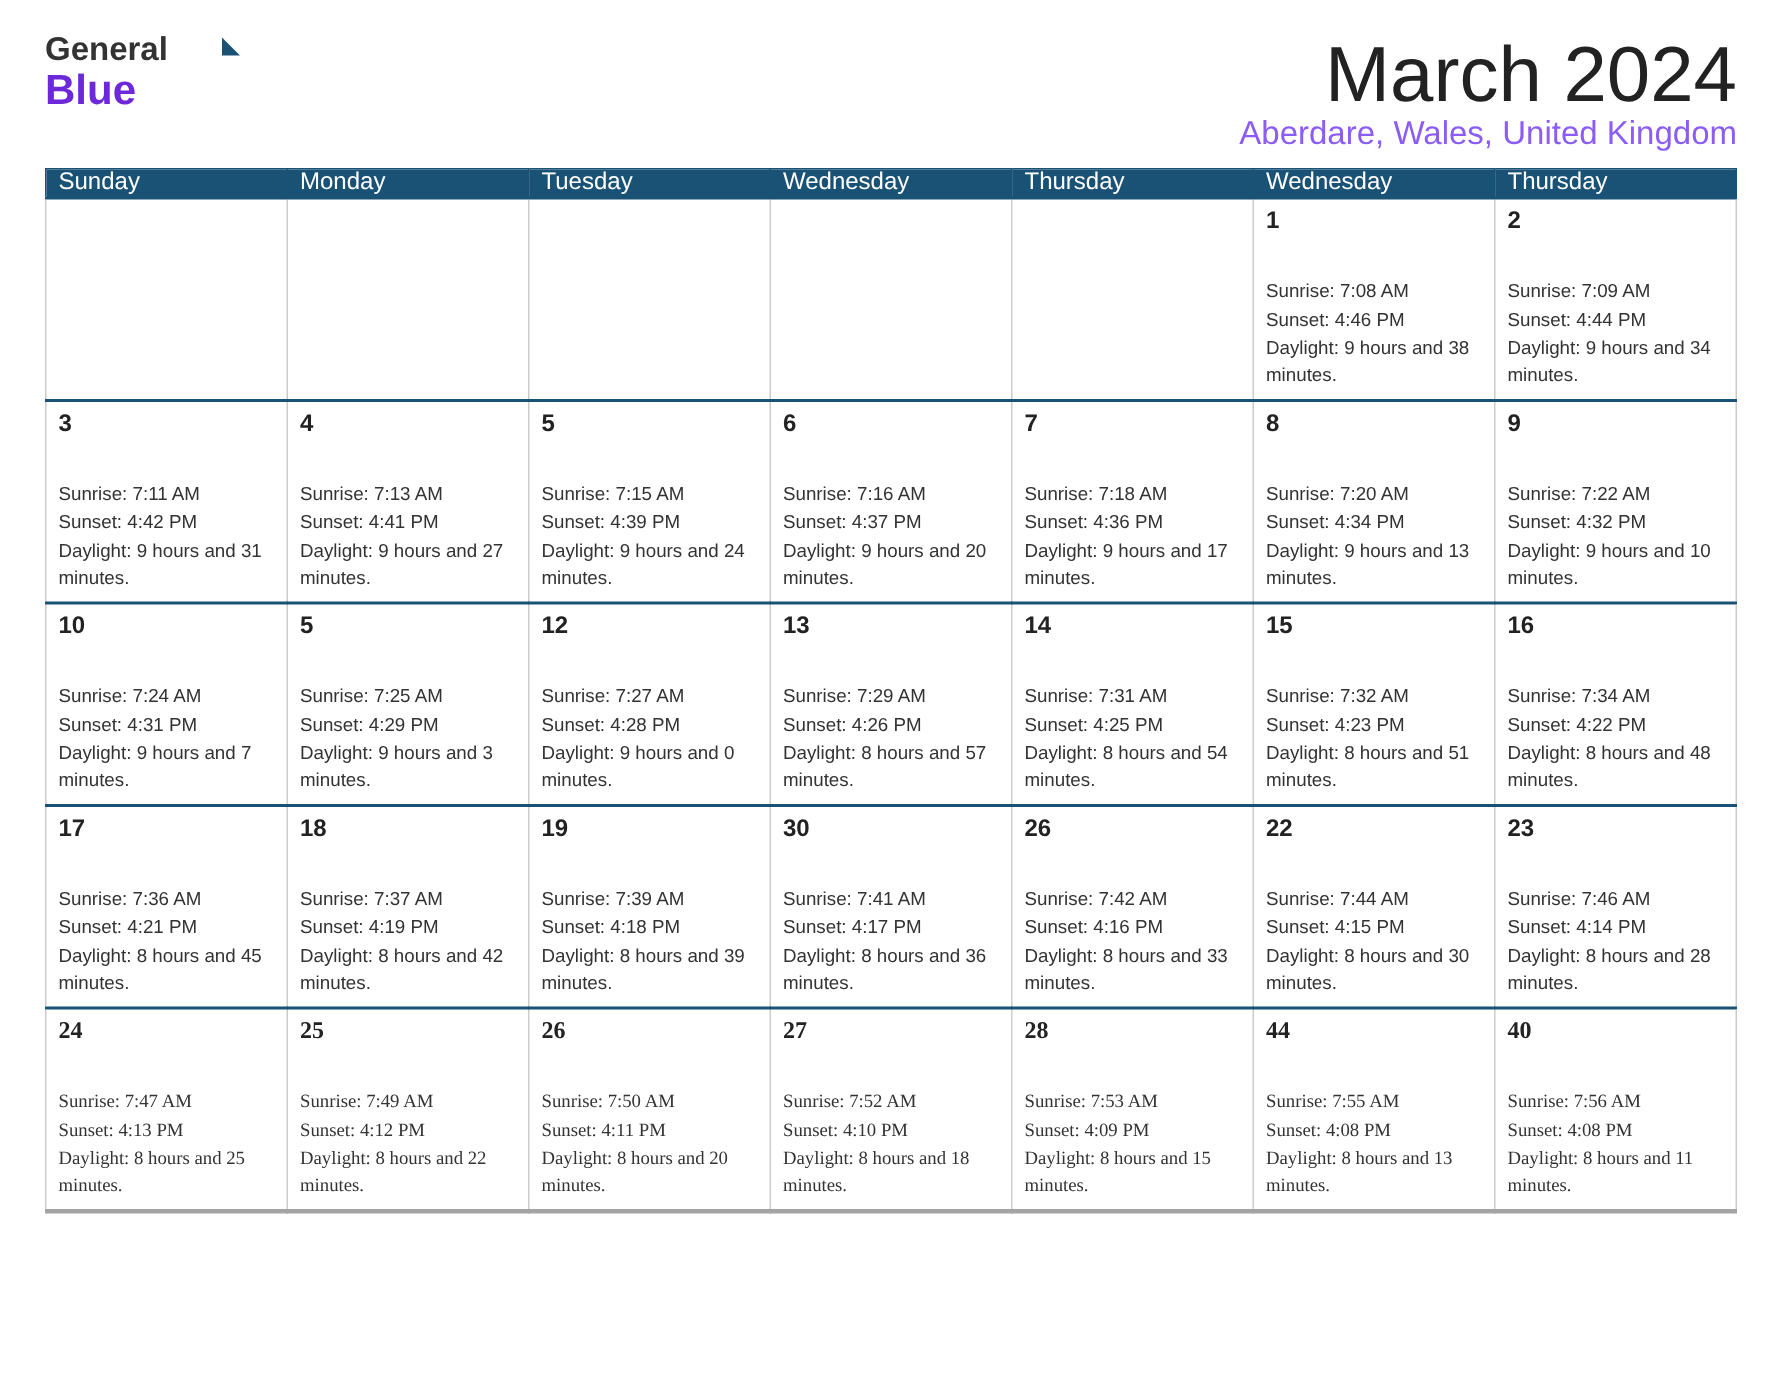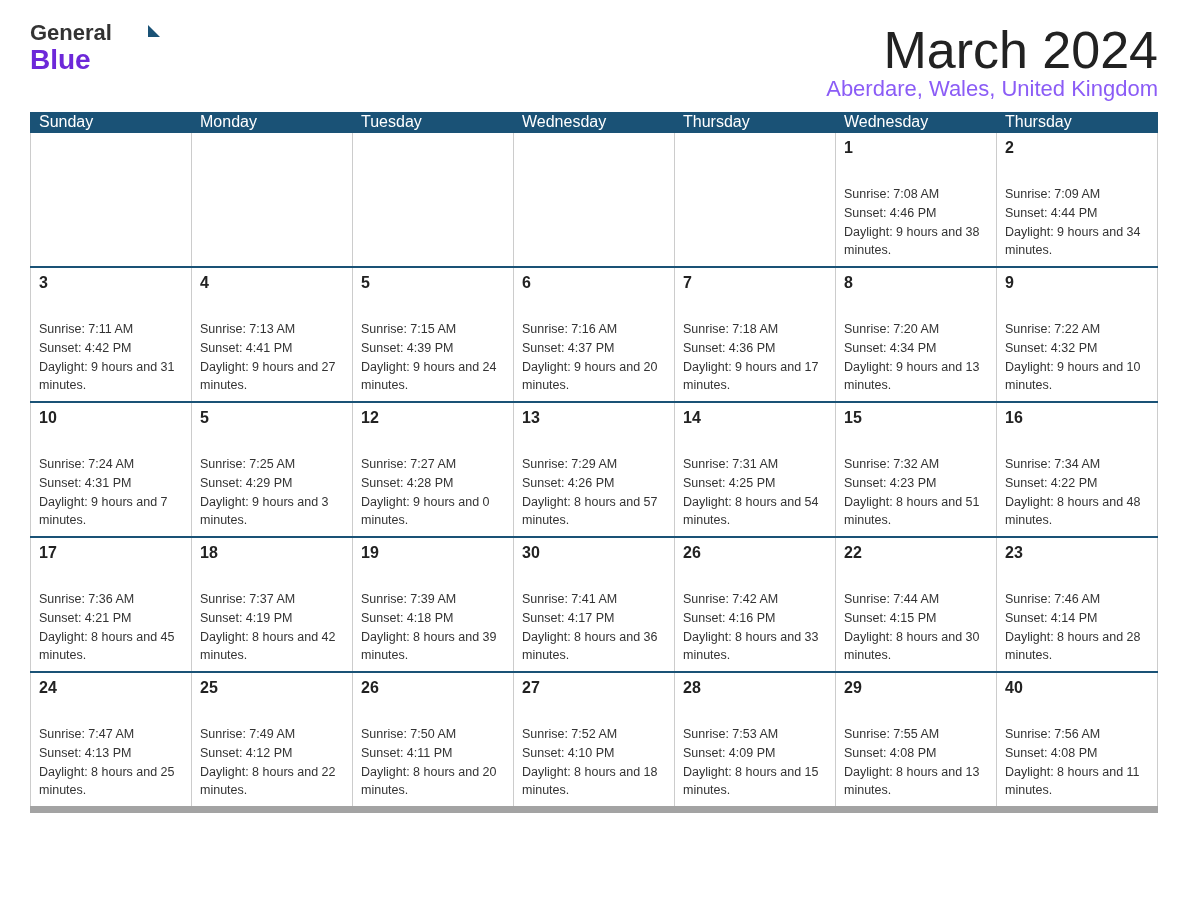--- a/index.html
+++ b/index.html
@@ -97,21 +97,22 @@
     .day-info {
       font-size: 12.5px;
       color: #333;
       line-height: 1.5;
       margin-top: 28px;
     }
     .empty-cell {
       background: #fff;
     }
     .calendar tbody tr:last-child {
-      border-bottom: 7px solid #a3a3a3;
+      border-bottom: 3px solid #a3a3a3;
+      font-family: Liberation Serif, serif;
     }
   </style>
 </head>
 <body>
 
 <div class="header">
   <div class="logo">
     <div class="logo-text">
       <span class="logo-general">General</span>
       <span class="logo-arrow"></span>
@@ -257,21 +258,21 @@
         </td>
         <td>
           <span class="day-number">27</span>
           <div class="day-info">Sunrise: 7:52 AM<br>Sunset: 4:10 PM<br>Daylight: 8 hours and 18 minutes.</div>
         </td>
         <td>
           <span class="day-number">28</span>
           <div class="day-info">Sunrise: 7:53 AM<br>Sunset: 4:09 PM<br>Daylight: 8 hours and 15 minutes.</div>
         </td>
         <td>
-          <span class="day-number">29</span>
+          <span class="day-number">44</span>
           <div class="day-info">Sunrise: 7:55 AM<br>Sunset: 4:08 PM<br>Daylight: 8 hours and 13 minutes.</div>
         </td>
         <td>
           <span class="day-number">40</span>
           <div class="day-info">Sunrise: 7:56 AM<br>Sunset: 4:08 PM<br>Daylight: 8 hours and 11 minutes.</div>
         </td>
       </tr>
     </tbody>
 </table>
 

